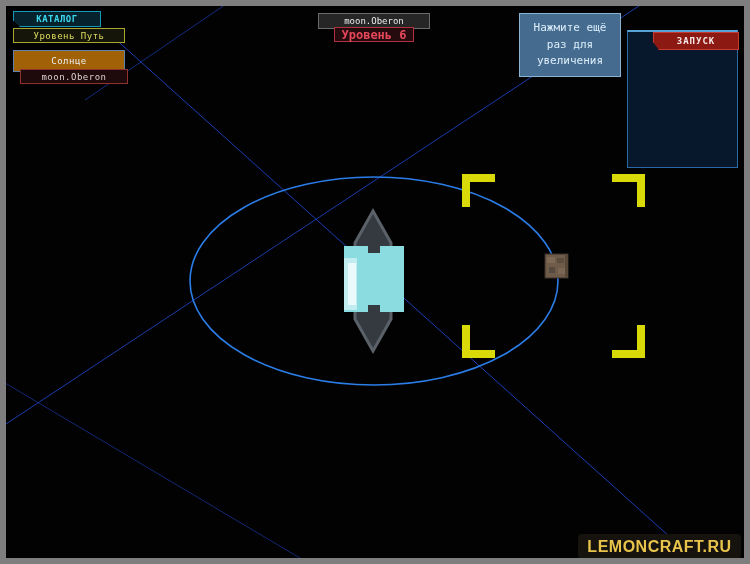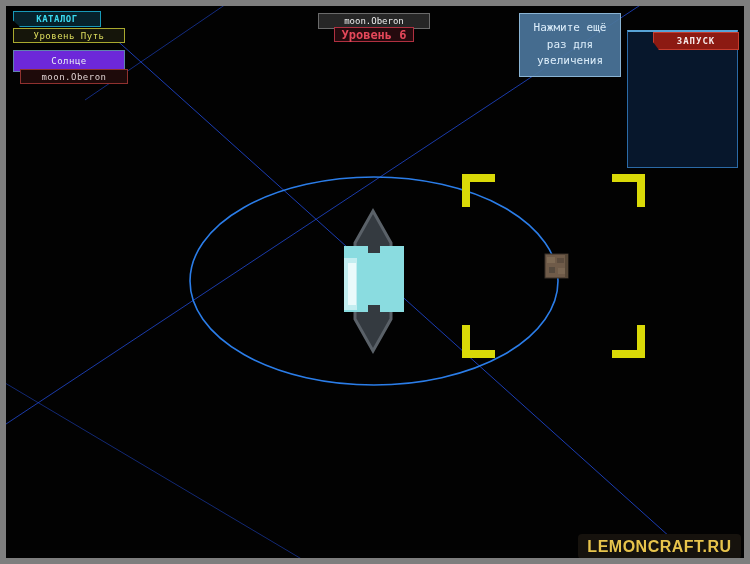--- a/index.html
+++ b/index.html
@@ -23,21 +23,21 @@
     position:absolute;box-sizing:border-box;
     display:flex;align-items:center;justify-content:center;
     font-size:9px;letter-spacing:0.5px;z-index:10;cursor:pointer;
   }
   .nav-catalog{left:13px;top:11px;width:88px;height:16px;
     background:#06222c;border:1px solid #1899b8;color:#3ad9ef;font-weight:bold;
     clip-path:polygon(0 0,100% 0,100% 100%,7px 100%,0 60%);}
   .nav-galaxy{left:13px;top:28px;width:112px;height:15px;
     background:#15150a;border:1px solid #a8a82e;color:#dede5e;}
   .nav-star{left:13px;top:50px;width:112px;height:22px;
-    background:#6d28d9;border:1px solid #5f83ad;color:#e8eef5;}
+    background:#a16207;border:1px solid #5f83ad;color:#e8eef5;}
   .nav-body{left:20px;top:69px;width:108px;height:15px;
     background:#1e0a0a;border:1px solid #90312f;color:#ded1d1;}
 
   
   .hdr-name{position:absolute;left:318px;top:13px;width:110px;height:14px;
     background:#262626;border:1px solid #6a6a6a;color:#ececec;
     display:flex;align-items:center;justify-content:center;font-size:9px;z-index:10;}
   .hdr-level{position:absolute;left:334px;top:27px;width:78px;height:13px;
     background:#250a0e;border:1px solid #b03040;color:#e5485a;font-weight:bold;
     display:flex;align-items:center;justify-content:center;font-size:12px;z-index:10;}

